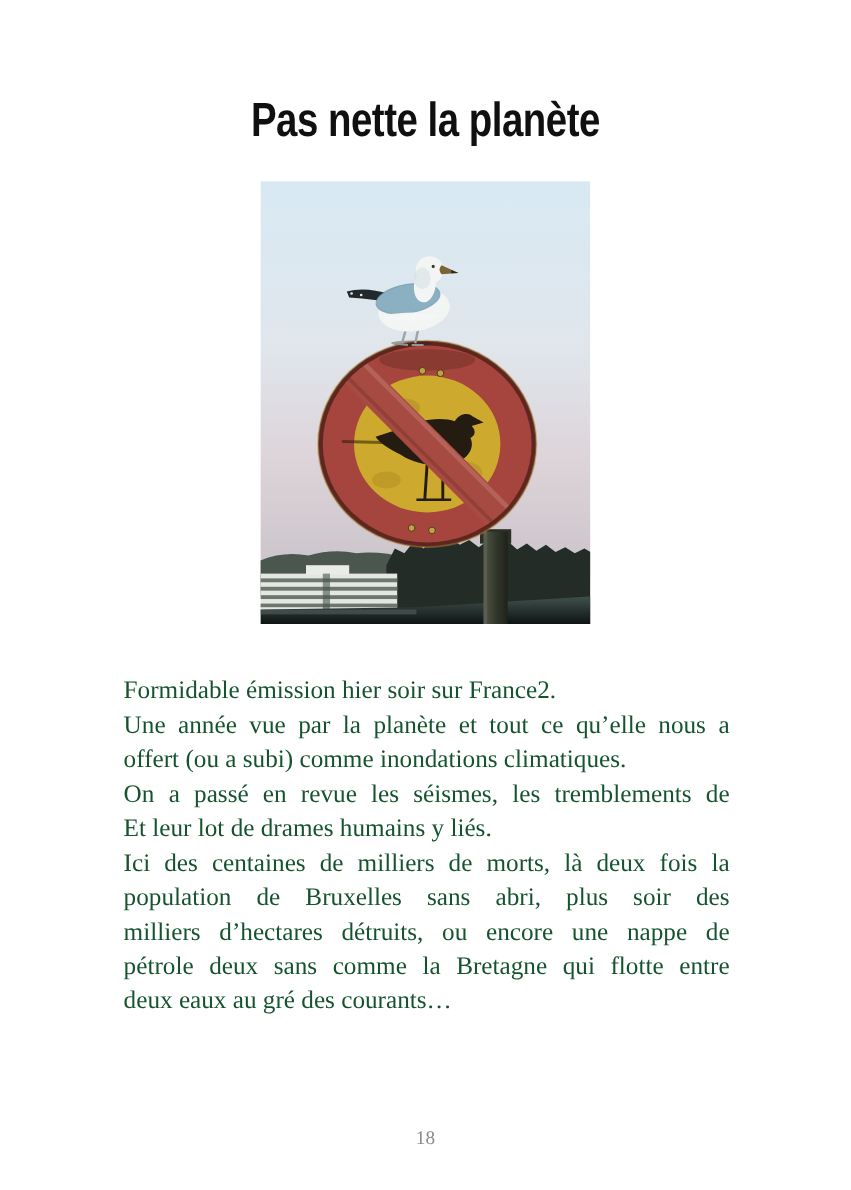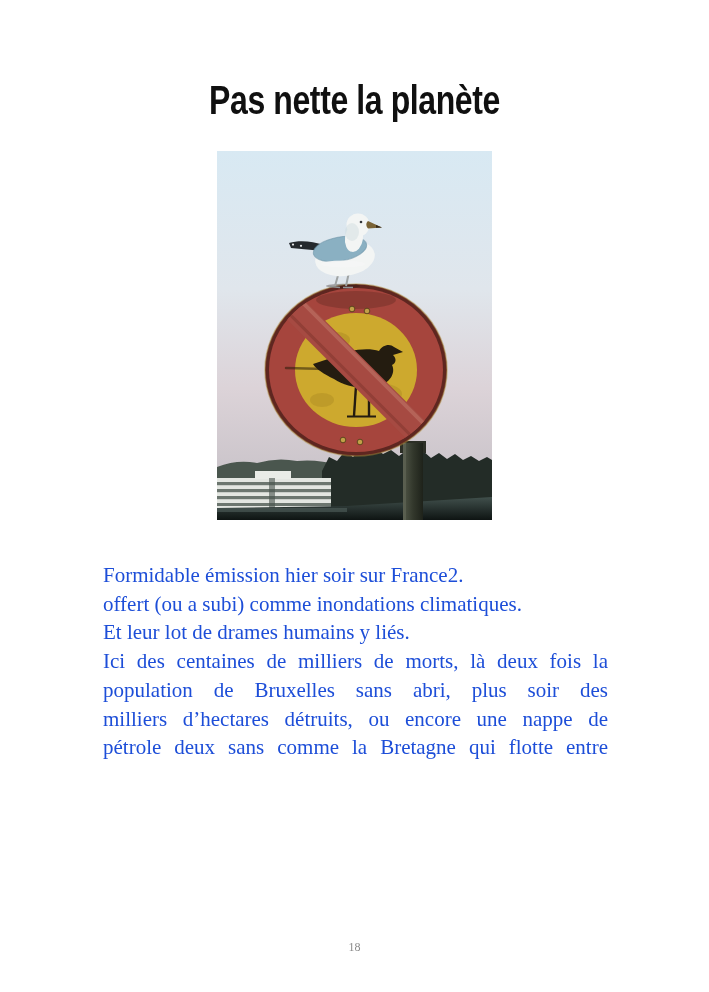--- a/index.html
+++ b/index.html
@@ -4,25 +4,25 @@
 <style>
   html,body{margin:0;padding:0;background:#ffffff;}
   .page{position:relative;width:709px;height:961px;background:#ffffff;overflow:hidden;
         font-family:"Liberation Serif",serif;}
   .title{position:absolute;top:80px;left:0;width:709px;margin:0;text-align:center;
          font-family:"Liberation Sans",sans-serif;font-weight:700;font-size:40px;line-height:40px;
          color:#101010;transform:scaleX(.80);transform-origin:50% 50%;letter-spacing:-.5px;}
   .photo{position:absolute;top:151px;left:217px;width:275px;height:369px;margin:0;padding:0;}
   .photo svg{display:block;}
   .bodytext{position:absolute;top:561px;left:103px;width:505px;
-            font-size:21px;line-height:28.7px;color:#1d4ed8;}
+            font-size:21px;line-height:28.7px;color:#14532d;}
   .line{text-align:left;white-space:normal;}
   .line.fill{text-align:justify;text-align-last:justify;}
   .pagenum{position:absolute;top:940px;left:0;width:709px;text-align:center;
-           font-size:12px;color:#8a8a8a;}
+           font-size:16px;color:#8a8a8a;}
 </style>
 </head>
 <body>
 
 <div class="page">
 
   <h1 class="title">Pas nette la planète</h1>
 
   <figure class="photo" aria-label="Mouette perchée sur un panneau rond interdisant les oiseaux, au bord d'un lac au crépuscule">
     <svg width="275" height="369" viewBox="0 0 275 369">
@@ -124,23 +124,26 @@
         <ellipse cx="135" cy="81" rx="7" ry="9" fill="#cfdbdd" opacity="0.45"></ellipse>
         <path d="M151,70 L165,76.5 L151,77.5 C148.5,74.5 149,72 151,70 Z" fill="#7a6336"></path>
         <path d="M159,74 L165,76.5 L159,76.8 Z" fill="#33281a"></path>
         <circle cx="144" cy="71" r="1.3" fill="#33363a"></circle>
       </g>
     </svg>
   </figure>
 
   <div class="bodytext">
     <div class="line">Formidable émission hier soir sur France2.</div>
+    <div class="line fill">Une année vue par la planète et tout ce qu’elle nous a</div>
     <div class="line">offert (ou a subi) comme inondations climatiques.</div>
+    <div class="line fill">On a passé en revue les séismes, les tremblements de</div>
     <div class="line">Et leur lot de drames humains y liés.</div>
     <div class="line fill">Ici des centaines de milliers de morts, là deux fois la</div>
     <div class="line fill">population de Bruxelles sans abri, plus soir des</div>
     <div class="line fill">milliers d’hectares détruits, ou encore une nappe de</div>
     <div class="line fill">pétrole deux sans comme la Bretagne qui flotte entre</div>
+    <div class="line">deux eaux au gré des courants…</div>
   </div>
 
   <div class="pagenum">18</div>
 
 </div>
 
 </body></html>

